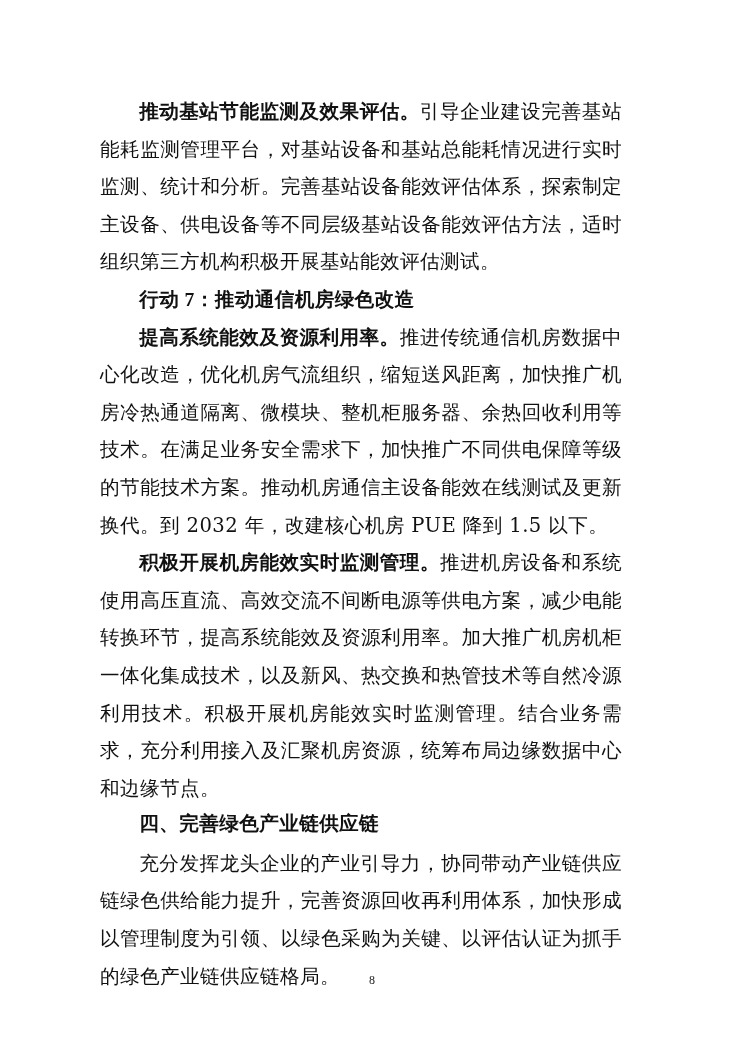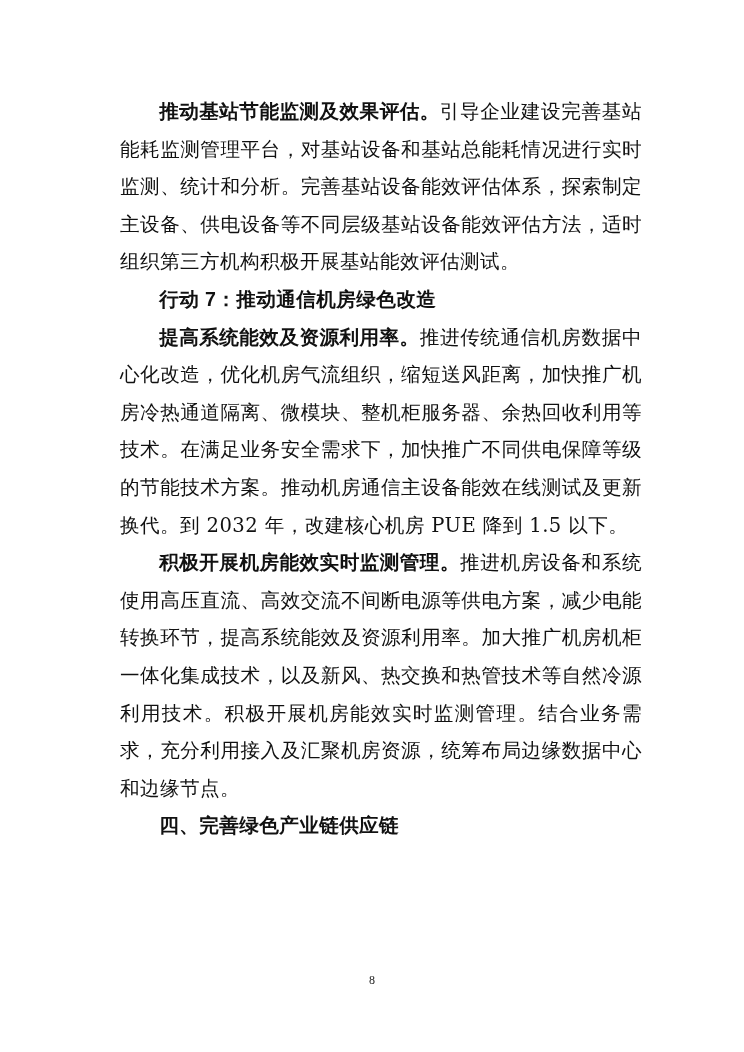--- a/index.html
+++ b/index.html
@@ -9,21 +9,21 @@
     }
     body {
       width: 744px;
       height: 1052px;
       position: relative;
       overflow: hidden;
       color: #111111;
     }
     .page {
       position: absolute;
-      left: 120px;
+      left: 100px;
       top: 93px;
       width: 522px;
     }
     .para {
       margin: 0;
       font-family: "DejaVu Serif", "Liberation Serif", serif;
       font-size: 19.6px;
       line-height: 37.6px;
       text-align: justify;
       text-align-last: left;
@@ -31,29 +31,29 @@
       letter-spacing: 0.4px;
       font-weight: normal;
     }
     .para .lead {
       font-family: "DejaVu Sans", "Liberation Sans", sans-serif;
       font-weight: bold;
       letter-spacing: 0.2px;
     }
     .heading {
       margin: 0;
-      font-family: Liberation Serif, serif;
+      font-family: Liberation Mono, monospace;
       font-size: 19.6px;
       line-height: 37.6px;
       text-indent: 39.2px;
       font-weight: bold;
       letter-spacing: 0.4px;
     }
     .heading.action {
-      font-family: Liberation Sans, sans-serif;
+      font-family: Liberation Serif, serif;
     }
     .page-number {
       position: absolute;
       left: 0;
       width: 744px;
       top: 973px;
       text-align: center;
       font-family: "Liberation Serif", "DejaVu Serif", serif;
       font-size: 12px;
       color: #222222;
@@ -67,16 +67,17 @@
   <p class="para"><span class="lead">推动基站节能监测及效果评估。</span><span>引导企业建设完善基站能耗监测管理平台，对基站设备和基站总能耗情况进行实时监测、统计和分析。完善基站设备能效评估体系，探索制定主设备、供电设备等不同层级基站设备能效评估方法，适时组织第三方机构积极开展基站能效评估测试。</span></p>
 
   <p class="heading action">行动 7：推动通信机房绿色改造</p>
 
   <p class="para"><span class="lead">提高系统能效及资源利用率。</span><span>推进传统通信机房数据中心化改造，优化机房气流组织，缩短送风距离，加快推广机房冷热通道隔离、微模块、整机柜服务器、余热回收利用等技术。在满足业务安全需求下，加快推广不同供电保障等级的节能技术方案。推动机房通信主设备能效在线测试及更新换代。到 2032 年，改建核心机房 PUE 降到 1.5 以下。</span></p>
 
   <p class="para"><span class="lead">积极开展机房能效实时监测管理。</span><span>推进机房设备和系统使用高压直流、高效交流不间断电源等供电方案，减少电能转换环节，提高系统能效及资源利用率。加大推广机房机柜一体化集成技术，以及新风、热交换和热管技术等自然冷源利用技术。积极开展机房能效实时监测管理。结合业务需求，充分利用接入及汇聚机房资源，统筹布局边缘数据中心和边缘节点。</span></p>
 
   <p class="heading">四、完善绿色产业链供应链</p>
 
+  <p class="para">充分发挥龙头企业的产业引导力，协同带动产业链供应链绿色供给能力提升，完善资源回收再利用体系，加快形成以管理制度为引领、以绿色采购为关键、以评估认证为抓手的绿色产业链供应链格局。</p>
 
 </div>
 
 <div class="page-number">8</div>
 
 </body></html>

